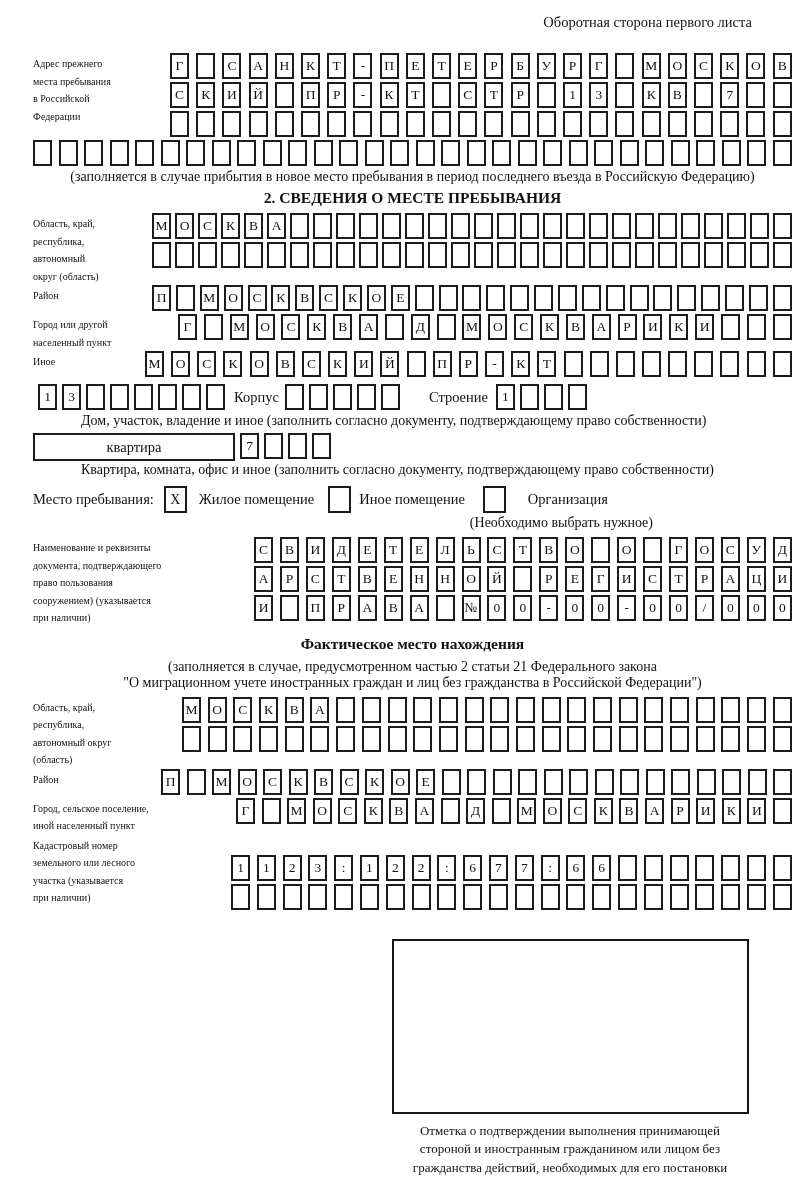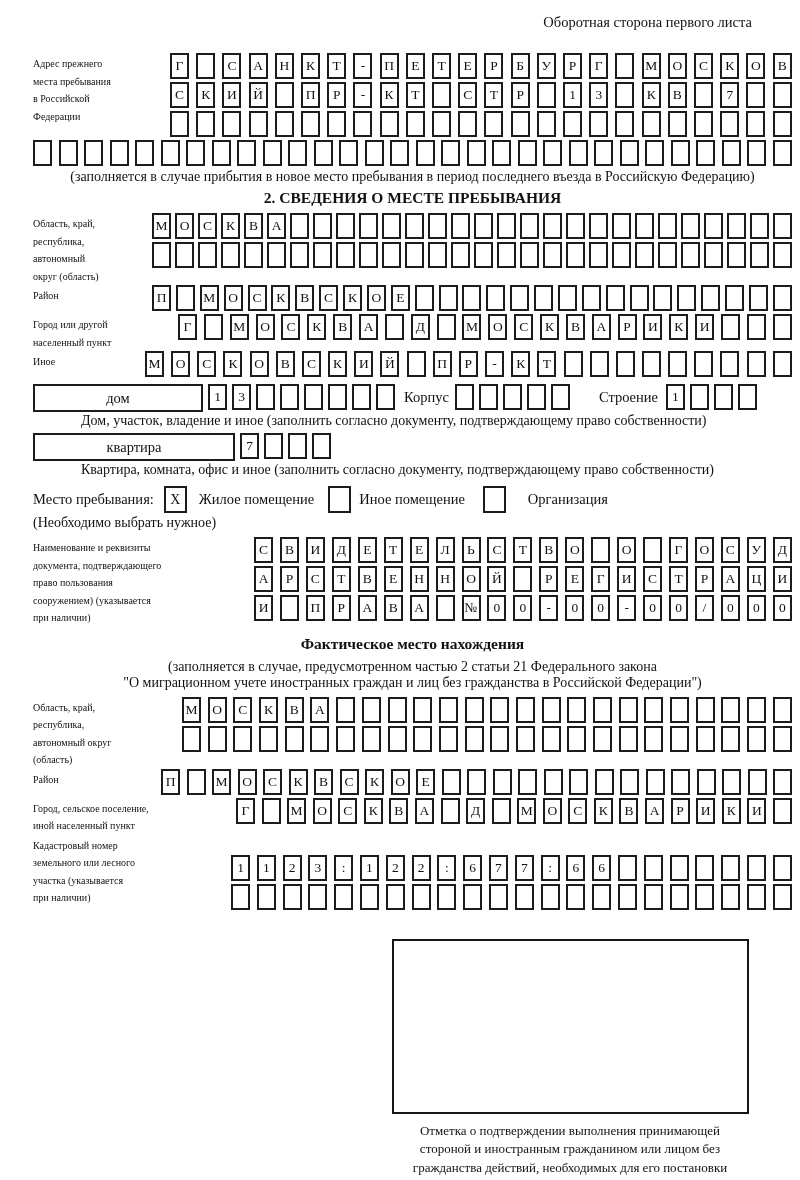--- a/index.html
+++ b/index.html
@@ -357,21 +357,20 @@
           <span class="cell"></span>
           <span class="cell"></span>
           <span class="cell"></span>
           <span class="cell"></span>
           <span class="cell"></span>
         </div>
     </div>
   </div>
 
   <div class="fieldrow mt4" style="align-items:flex-start;">
-    <div class="widebox" style="width:170px;">дом</div>
     <div class="boxrow fixed" style="margin-left:5px;">
         <span class="cell">1</span>
         <span class="cell">3</span>
         <span class="cell"></span>
         <span class="cell"></span>
         <span class="cell"></span>
         <span class="cell"></span>
         <span class="cell"></span>
         <span class="cell"></span>
       </div>
@@ -406,21 +405,21 @@
 
   <div class="stayrow">
     <span>Место пребывания:</span>
     <span class="cb" style="margin:0 12px 0 10px;">X</span>
     <span>Жилое помещение</span>
     <span class="cb" style="margin:0 8px 0 14px;"></span>
     <span>Иное помещение</span>
     <span class="cb" style="margin:0 22px 0 18px;"></span>
     <span>Организация</span>
   </div>
-  <div class="note" style="width:620px; text-align:left; margin-top:2px;">(Необходимо выбрать нужное)</div>
+  <div class="note" style="width:620px; text-align:right; margin-top:2px;">(Необходимо выбрать нужное)</div>
 
   <div class="fieldrow mt6">
     <div class="flabel w221">
       <div>Наименование и реквизиты</div>
       <div>документа, подтверждающего</div>
       <div>право пользования</div>
       <div>сооружением) (указывается</div>
       <div>при наличии)</div>
     </div>
     <div class="fboxes">

